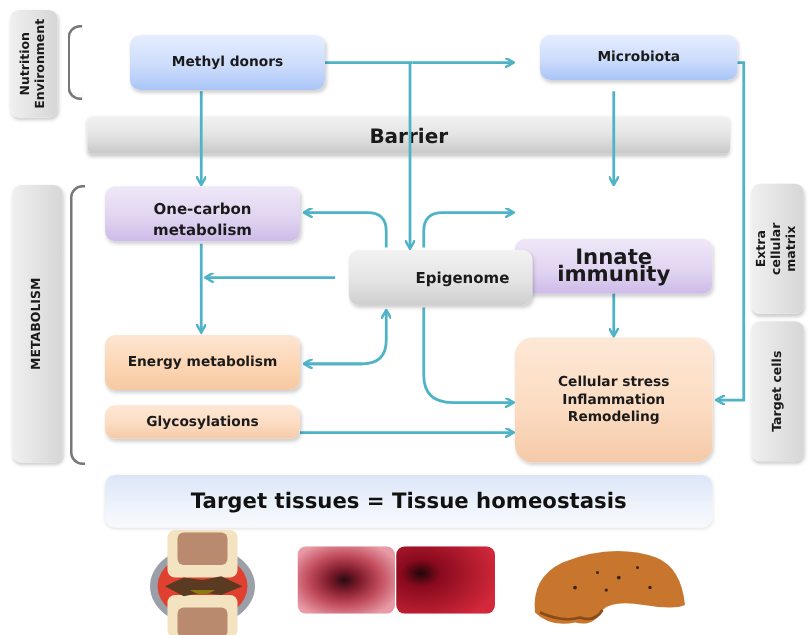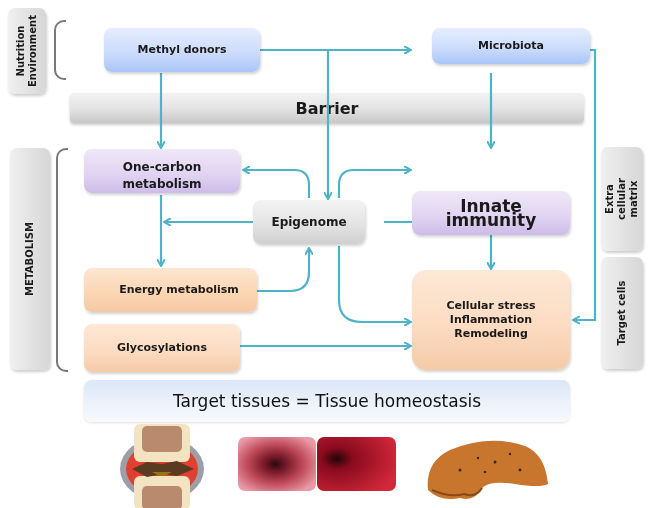--- a/index.html
+++ b/index.html
@@ -4,36 +4,36 @@
 <style>
   html, body { margin: 0; padding: 0; background: #ffffff; }
   body { width: 649px; height: 508px; position: relative; overflow: hidden;
          font-family: "DejaVu Sans", sans-serif; }
   .abs { position: absolute; }
   .box { position: absolute; border-radius: 8px; display: flex; align-items: center; justify-content: center;
          text-align: center; font-weight: bold; color: #1a1a1a; box-shadow: 1px 2px 3px rgba(0,0,0,0.18);
          font-size: 11px; line-height: 14px; }
   .blue { background: linear-gradient(to bottom, #e6eefe 0%, #c9dafb 60%, #a9c5f7 100%); margin-left: 20px; }
   .purple { background: linear-gradient(to bottom, #efe8f8 0%, #e0d3f1 60%, #cdbbe8 100%); }
-  .orange { background: linear-gradient(to bottom, #fde6d2 0%, #fcd6b4 55%, #f5c9a2 100%); padding-left: 17px; }
+  .orange { background: linear-gradient(to bottom, #fde6d2 0%, #fcd6b4 55%, #f5c9a2 100%); }
   .orange2 { background: linear-gradient(to bottom, #fde8d6 0%, #fcdcc2 55%, #f4caa8 100%); }
   .grey { background: linear-gradient(to bottom, #f3f3f3 0%, #e2e2e2 60%, #cfcfcf 100%); }
   .side { position: absolute; border-radius: 7px; background: linear-gradient(to right, #f0f0f0, #d6d6d6);
           box-shadow: 1px 2px 3px rgba(0,0,0,0.2); display: flex; align-items: center; justify-content: center; }
   .vtext { transform: rotate(-90deg); white-space: nowrap; font-weight: bold; font-size: 10px; line-height: 12px;
            text-align: center; color: #1a1a1a; }
   .barrier { position: absolute; left: 70px; top: 93px; width: 514px; height: 30px;
              background: linear-gradient(to bottom, #f2f2f2 0%, #e4e4e4 50%, #c8c8c8 100%);
              box-shadow: 0 2px 3px rgba(0,0,0,0.2); display: flex; align-items: center; justify-content: center;
              font-weight: bold; font-size: 16px; color: #1a1a1a; border-radius: 4px; }
   .homeo { position: absolute; left: 84px; top: 380px; width: 486px; height: 42px; border-radius: 8px;
            background: linear-gradient(to bottom, #dbe6f8 0%, #edf2fb 55%, #f7f9fd 100%);
            box-shadow: 0 1px 3px rgba(0,0,0,0.12);
            display: flex; align-items: center; justify-content: center;
-           font-weight: normal; font-size: 17px; color: #111; }
+           font-weight: bold; font-size: 17px; color: #111; }
   svg.arrows { position: absolute; left: 0; top: 0; }
   .bracket { position: absolute; border: 2px solid #777; border-right: none; border-radius: 10px 0 0 10px; }
 </style>
 </head>
 <body>
 
 <div class="side" style="left:8px; top:8px; width:38px; height:86px;">
   <div class="vtext" style="white-space:pre-line;">Nutrition
 Environment</div>
 </div>
@@ -104,28 +104,28 @@
 </div>
 
 <div class="box purple" style="left:84px; top:149px; width:156px; height:44px; font-size:12px;align-items:flex-end;">
   <span style="white-space:pre-line; line-height:17px;">One-carbon
 metabolism</span>
 </div>
 <div class="box purple" style="left:412px; top:151px; width:158px; height:44px; font-size:17px;margin-top:40px;">
   <span>Innate immunity</span>
 </div>
 
-<div class="box grey" style="left:253px; top:200px; width:112px; height:44px; font-size:12px;">
+<div class="box grey" style="left:279px; top:200px; width:112px; height:44px; font-size:12px;padding-left:35px;">
   <span>Epigenome</span>
 </div>
 
 <div class="box orange" style="left:84px; top:268px; width:156px; height:44px;">
   <span>Energy metabolism</span>
 </div>
-<div class="box orange2" style="left:84px; top:324px; width:156px; height:48px;">
+<div class="box orange2" style="left:84px; top:324px; width:156px; height:27px;">
   <span>Glycosylations</span>
 </div>
 
 <div class="box orange2" style="left:412px; top:270px; width:158px; height:100px; border-radius:14px; flex-direction:column;">
   <span>Cellular stress</span>
   <span>Inflammation</span>
   <span>Remodeling</span>
 </div>
 
 <div class="homeo">

